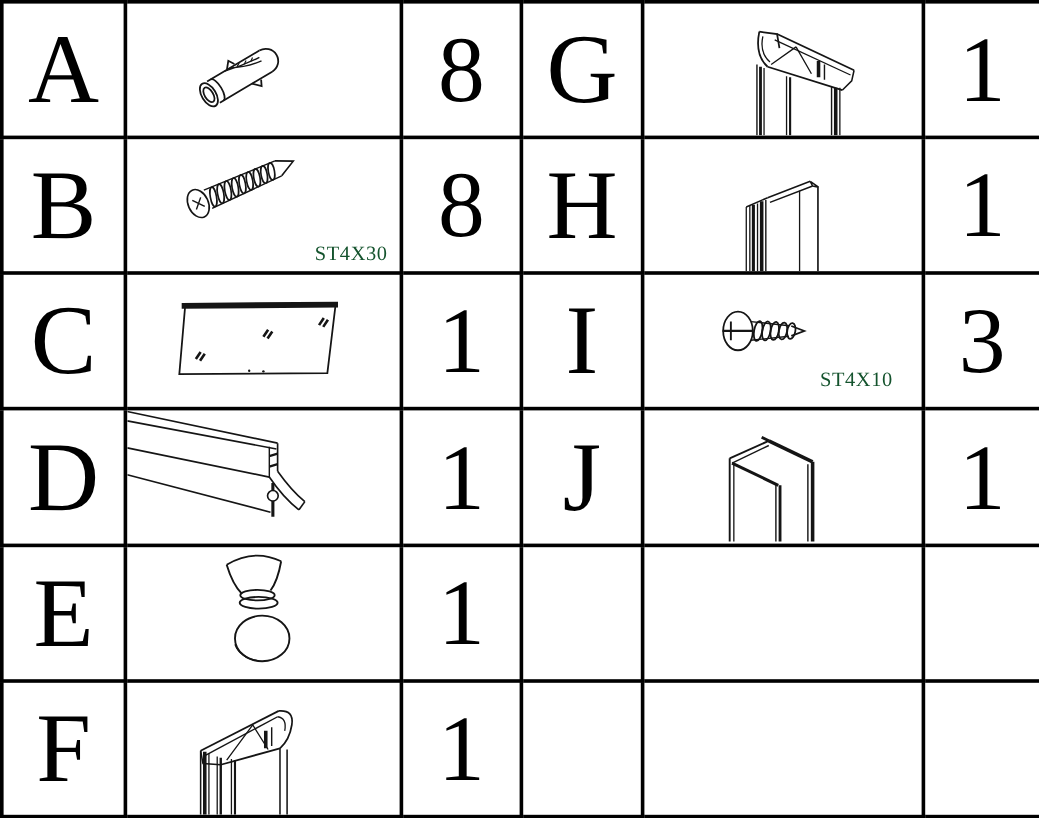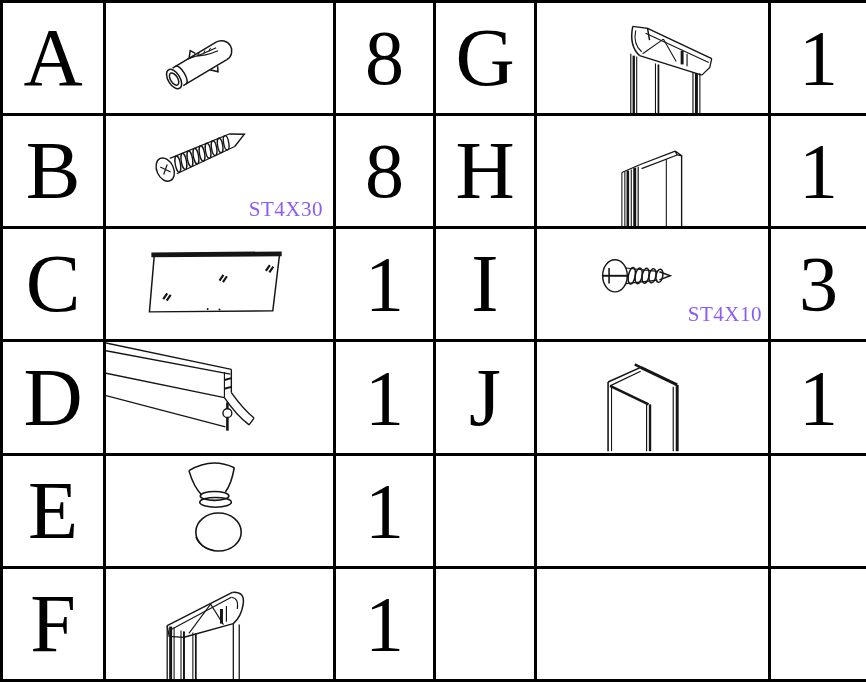--- a/index.html
+++ b/index.html
@@ -3,23 +3,23 @@
 <meta charset="utf-8">
 <style>
   html,body{margin:0;padding:0;background:#ffffff;}
   body{width:866px;height:682px;font-family:"Liberation Serif",serif;}
   table{border-collapse:collapse;width:866px;height:682px;table-layout:fixed;background:#ffffff;}
   td{border:3px solid #000000;padding:0;position:relative;overflow:hidden;}
   tr{height:113px;}
   .c-letter{text-align:center;vertical-align:middle;font-size:82px;line-height:1;color:#000;}
   .c-qty{text-align:center;vertical-align:middle;font-size:78px;line-height:1;color:#000;}
   .c-img svg{position:absolute;left:0;top:0;width:100%;height:100%;display:block;}
-  .spec{position:absolute;font-size:21px;line-height:1;color:#8b5cf6;letter-spacing:0.5px;z-index:2;text-align:right;}
+  .spec{position:absolute;font-size:17px;line-height:1;color:#14532d;letter-spacing:0.5px;z-index:2;text-align:right;}
   .spec-b{right:10px;bottom:6px;}
-  .spec-i{right:6px;bottom:14px;}
+  .spec-i{right:24px;bottom:14px;}
 </style>
 </head>
 <body>
 
 <table>
   <colgroup>
     <col style="width:103px">
       <col style="width:230px">
       <col style="width:100px">
     <col style="width:101px">

